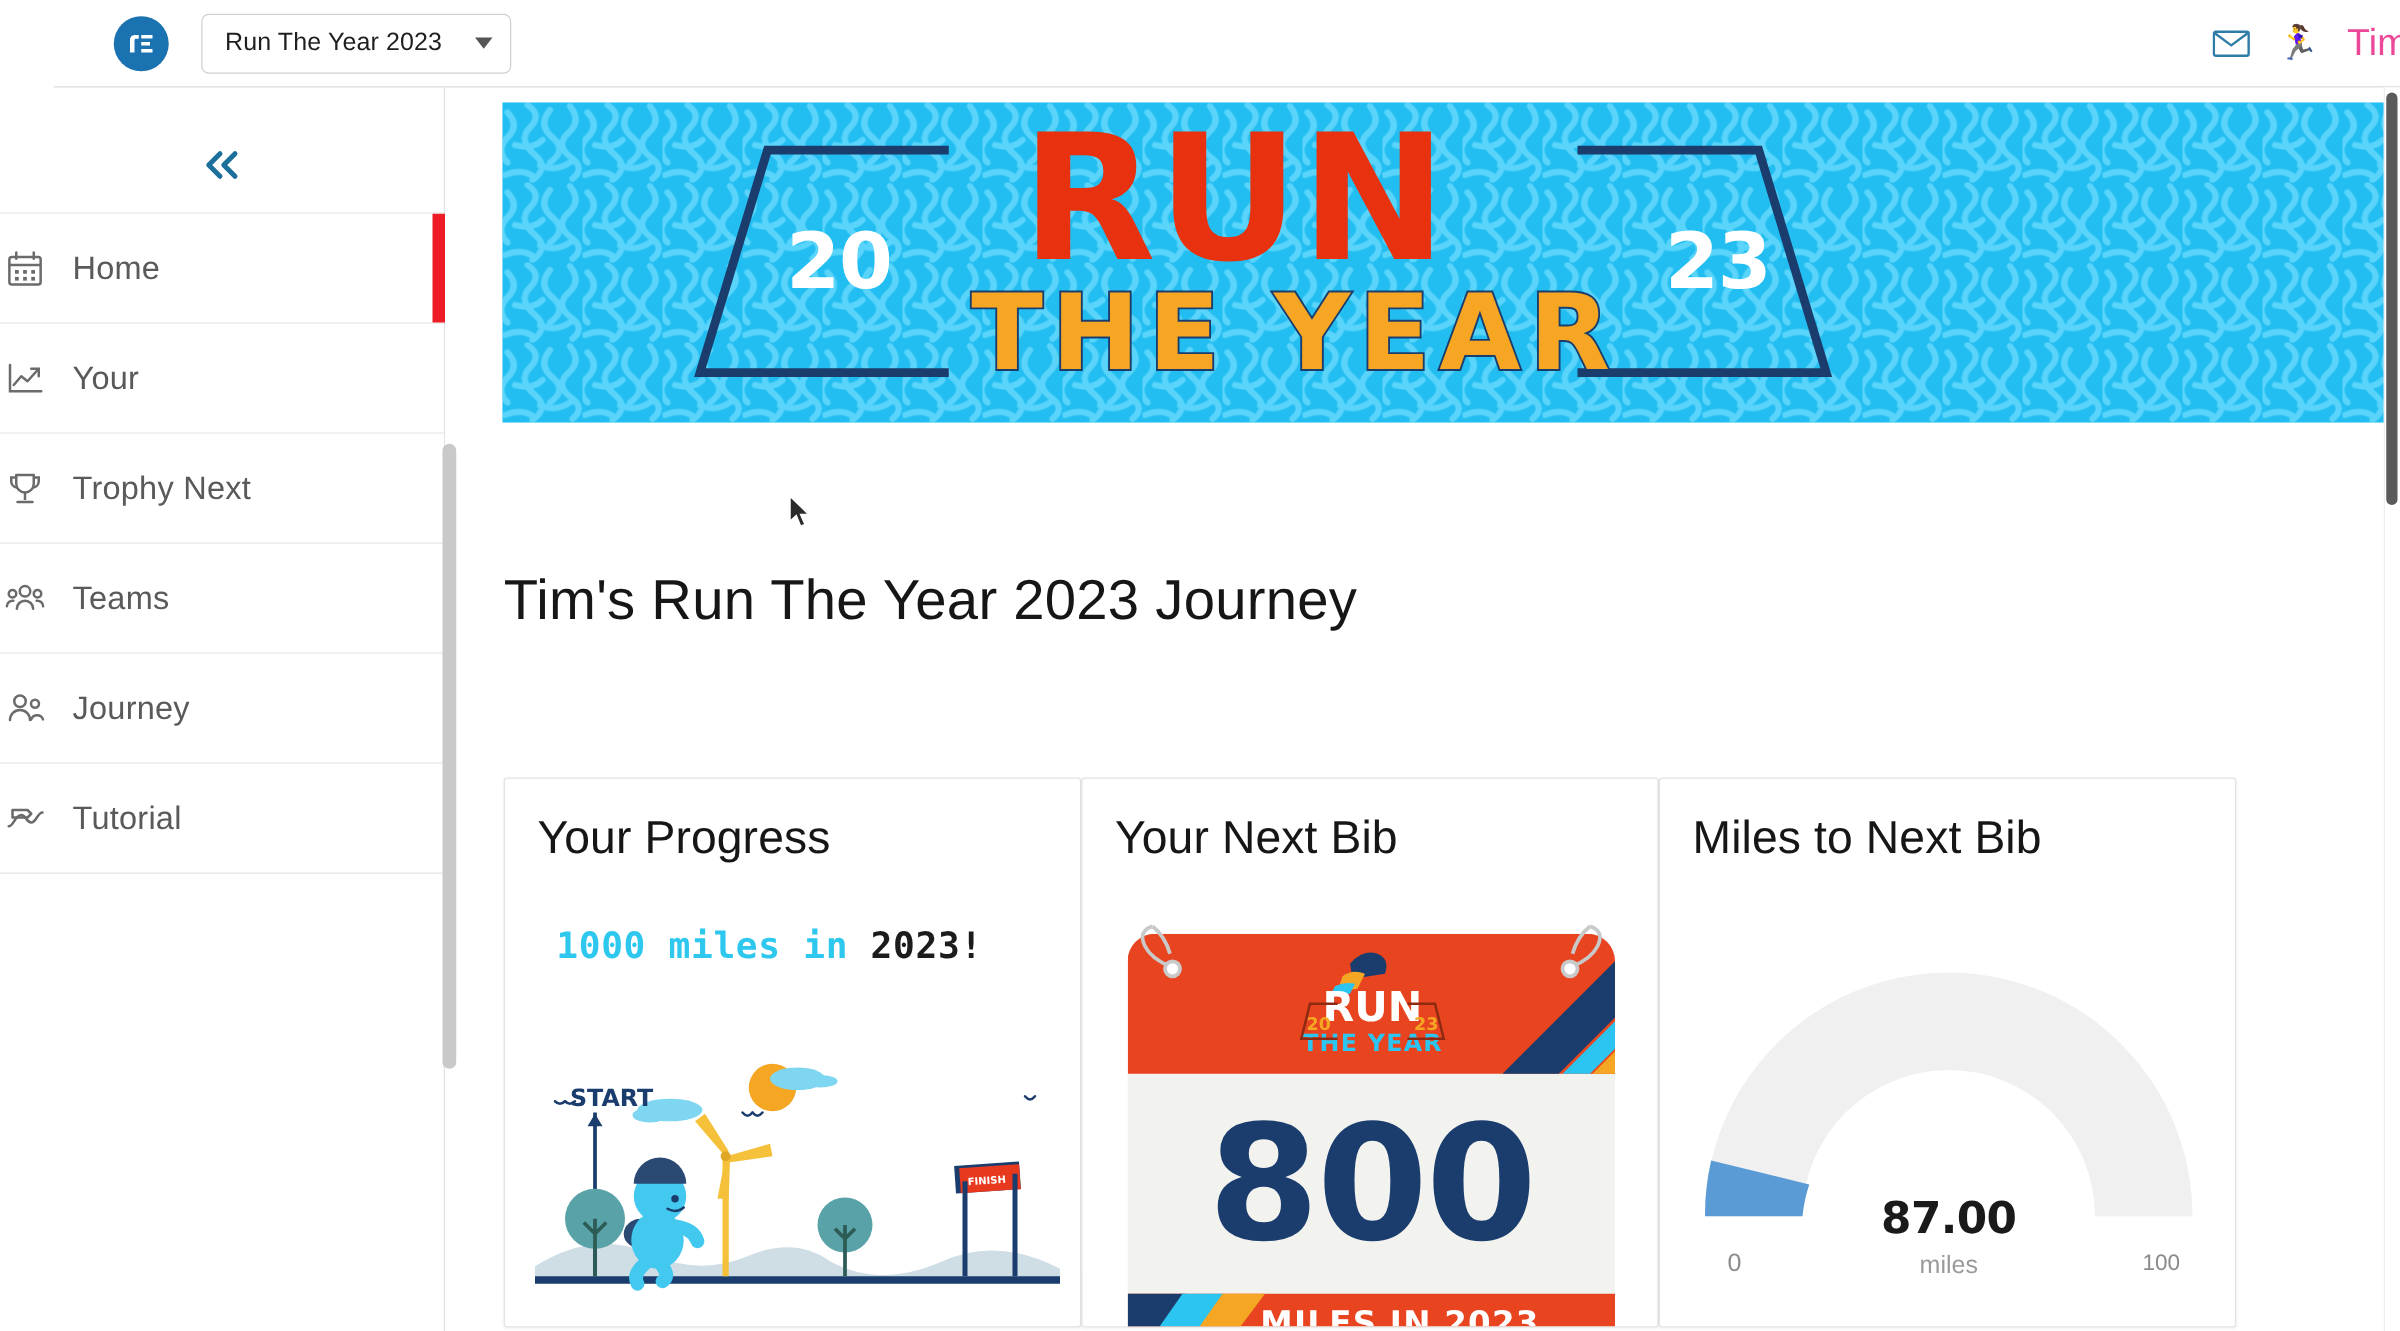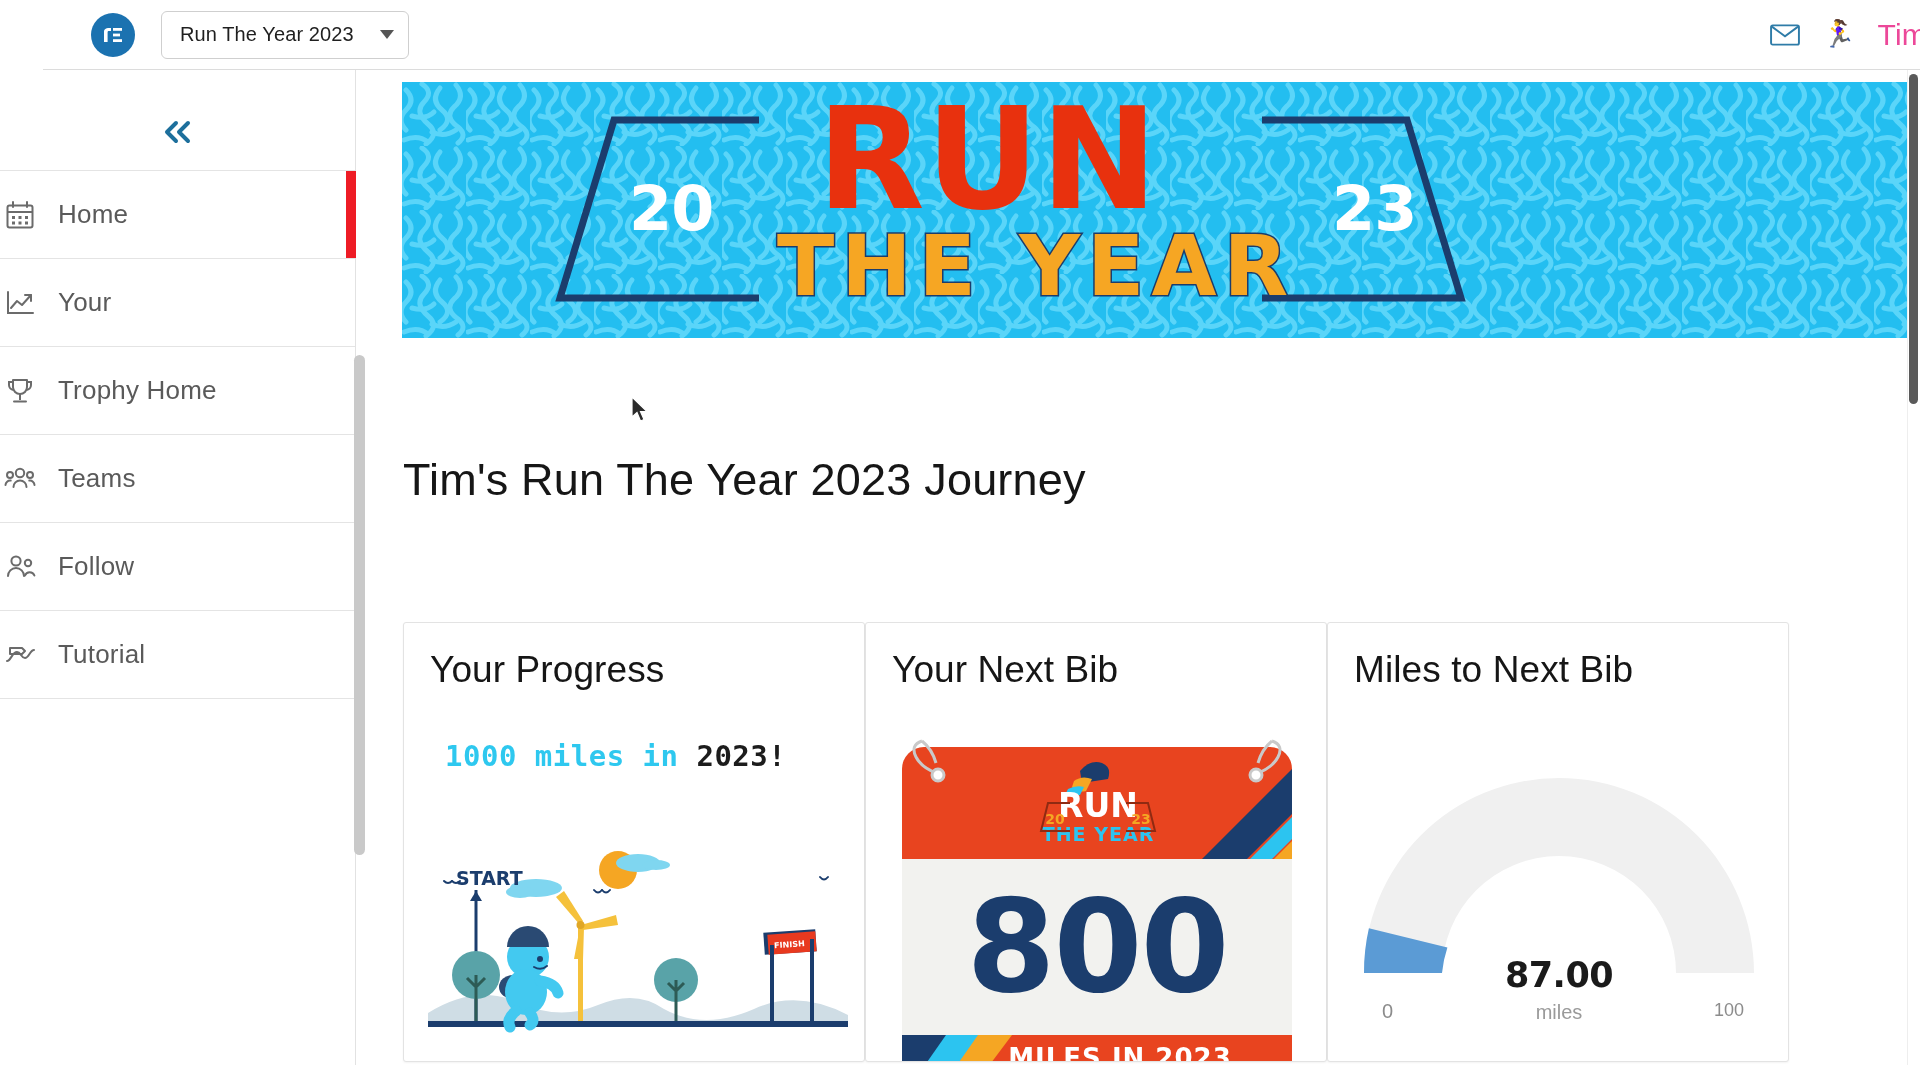--- a/index.html
+++ b/index.html
@@ -309,21 +309,21 @@
       <div class="nav-item">
         <span class="nav-ico">
           <svg width="32" height="32" viewBox="0 0 32 32" aria-hidden="true">
             <path d="M9 5 h14 v7 a7 7 0 0 1 -14 0 z" fill="none" stroke="#6b6b6b" stroke-width="2" stroke-linejoin="round"></path>
             <path d="M9 7 H5 v3 a5 5 0 0 0 4.5 5" fill="none" stroke="#6b6b6b" stroke-width="2"></path>
             <path d="M23 7 H27 v3 a5 5 0 0 1 -4.5 5" fill="none" stroke="#6b6b6b" stroke-width="2"></path>
             <line x1="16" y1="19" x2="16" y2="25" stroke="#6b6b6b" stroke-width="2"></line>
             <line x1="10" y1="26.5" x2="22" y2="26.5" stroke="#6b6b6b" stroke-width="2" stroke-linecap="round"></line>
           </svg>
         </span>
-        <span class="nav-label">Trophy Home</span>
+        <span class="nav-label">Trophy Next</span>
       </div>
 
       <div class="nav-item">
         <span class="nav-ico">
           <svg width="32" height="32" viewBox="0 0 32 32" aria-hidden="true">
             <circle cx="16" cy="10" r="4.2" fill="none" stroke="#6b6b6b" stroke-width="2"></circle>
             <path d="M9.5 24 a6.5 6.5 0 0 1 13 0" fill="none" stroke="#6b6b6b" stroke-width="2" stroke-linecap="round"></path>
             <circle cx="6" cy="12" r="3" fill="none" stroke="#6b6b6b" stroke-width="2"></circle>
             <path d="M1.5 22 a4.6 4.6 0 0 1 5.2 -4.4" fill="none" stroke="#6b6b6b" stroke-width="2" stroke-linecap="round"></path>
             <circle cx="26" cy="12" r="3" fill="none" stroke="#6b6b6b" stroke-width="2"></circle>
@@ -335,21 +335,21 @@
 
       <div class="nav-item">
         <span class="nav-ico">
           <svg width="32" height="32" viewBox="0 0 32 32" aria-hidden="true">
             <circle cx="12" cy="10" r="4.6" fill="none" stroke="#6b6b6b" stroke-width="2"></circle>
             <path d="M4 25 a8 8 0 0 1 16 0" fill="none" stroke="#6b6b6b" stroke-width="2" stroke-linecap="round"></path>
             <circle cx="24" cy="12" r="3.2" fill="none" stroke="#6b6b6b" stroke-width="2"></circle>
             <path d="M21 24.5 a5 5 0 0 1 9.4 0" fill="none" stroke="#6b6b6b" stroke-width="2" stroke-linecap="round"></path>
           </svg>
         </span>
-        <span class="nav-label">Follow</span>
+        <span class="nav-label">Journey</span>
       </div>
 
       <div class="nav-item">
         <span class="nav-ico">
           <svg width="32" height="32" viewBox="0 0 32 32" aria-hidden="true">
             <path d="M3 22 C7 22 8 13 13 13 C17 13 17 19 21 19 C25 19 26 11 30 11" fill="none" stroke="#6b6b6b" stroke-width="2" stroke-linecap="round"></path>
             <path d="M6 9 L18 9 L21 12 L18 15 L6 15 Z" fill="none" stroke="#6b6b6b" stroke-width="2" stroke-linejoin="round"></path>
           </svg>
         </span>
         <span class="nav-label">Tutorial</span>

